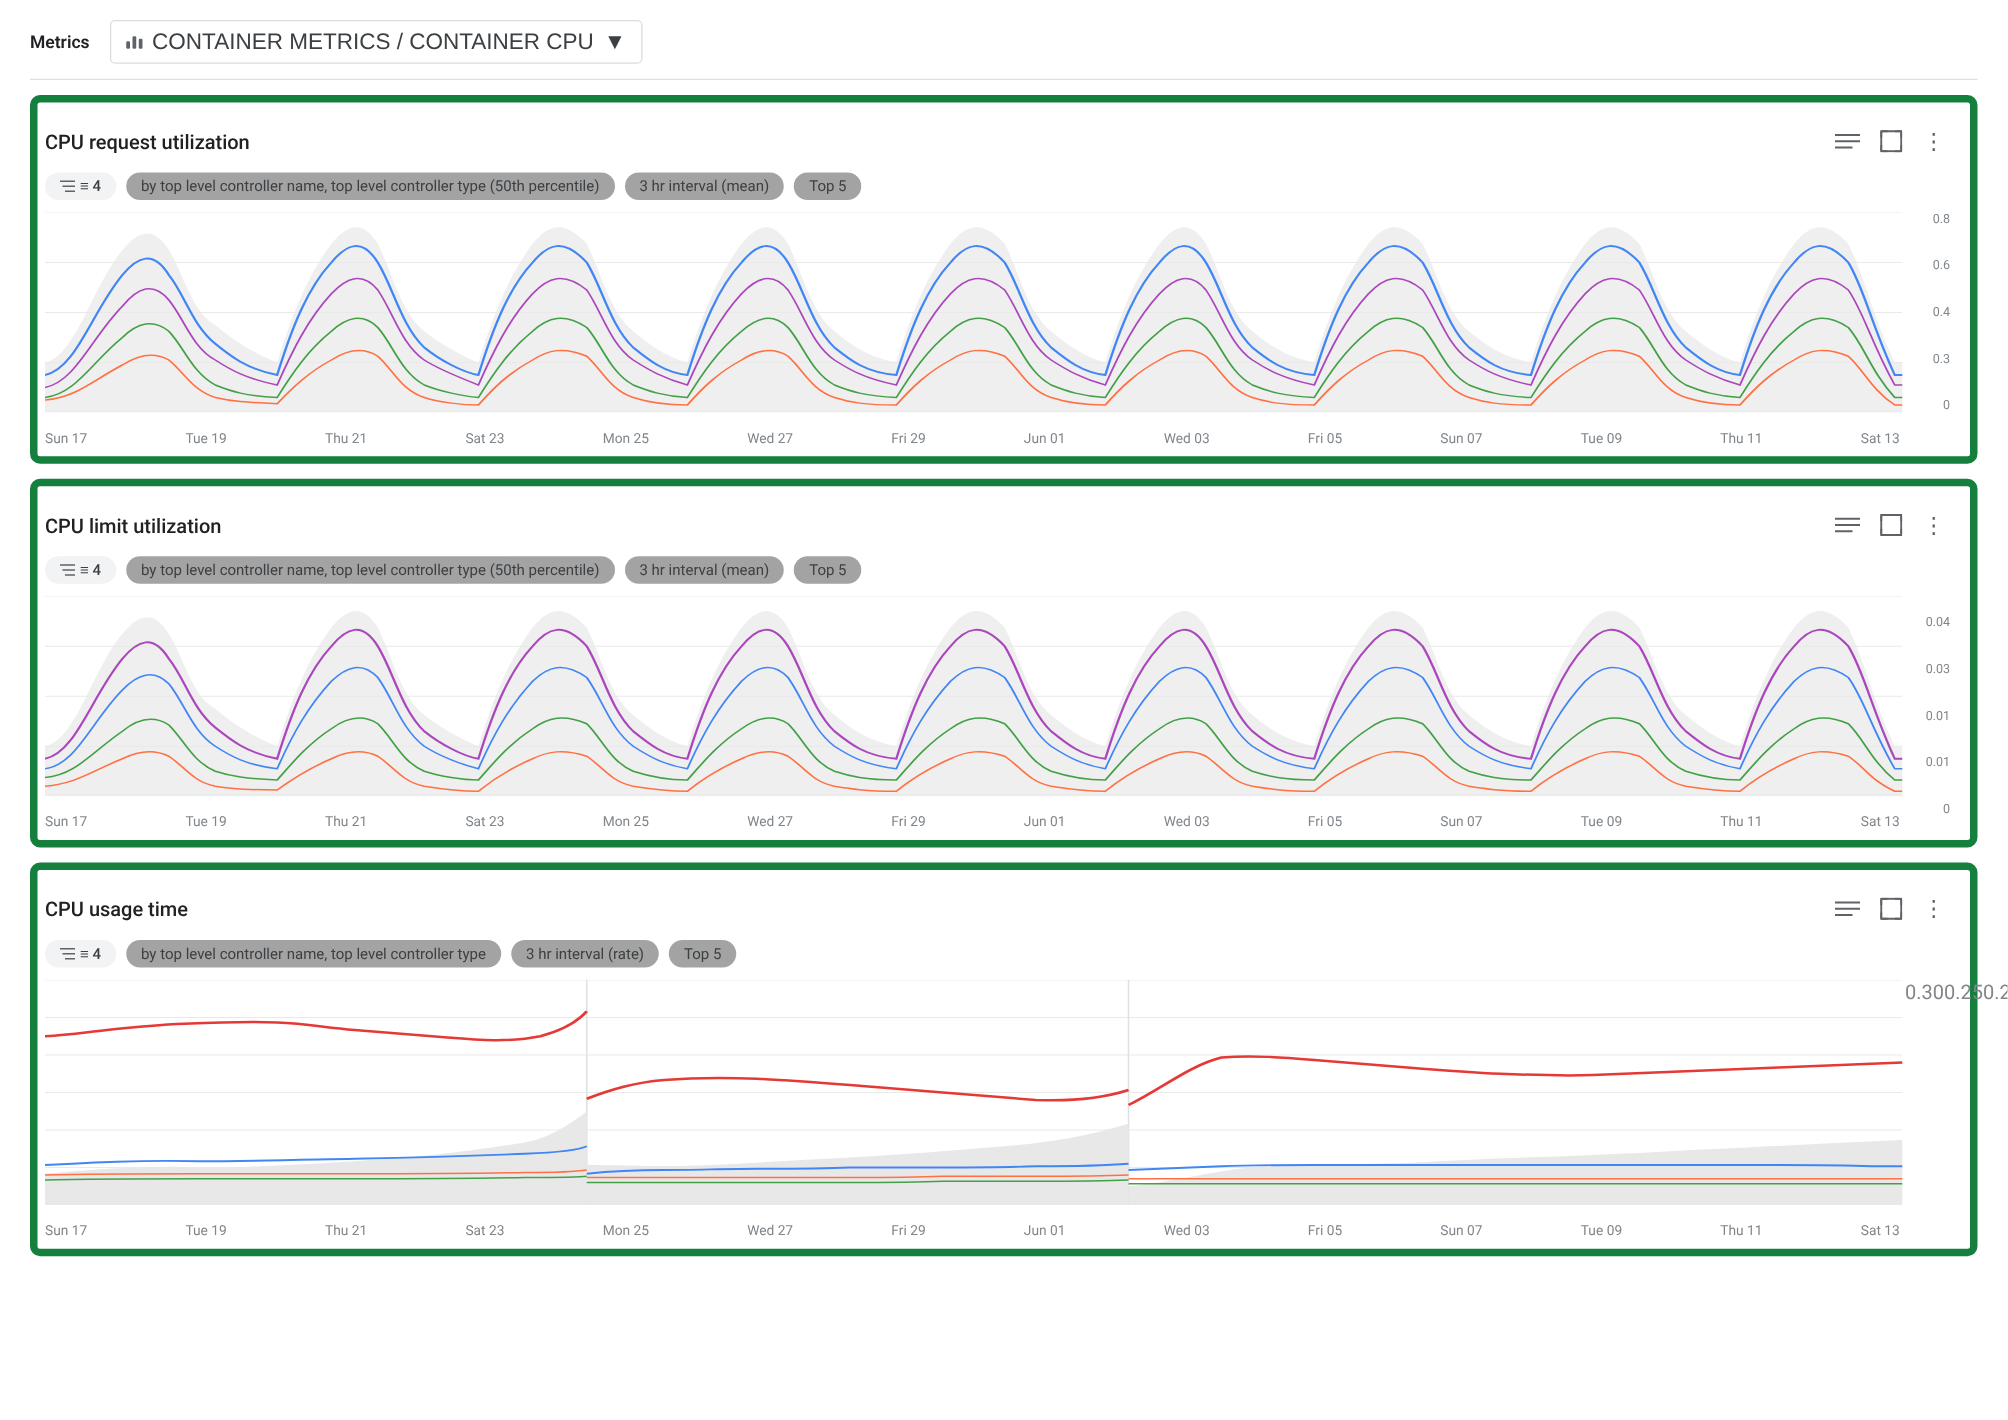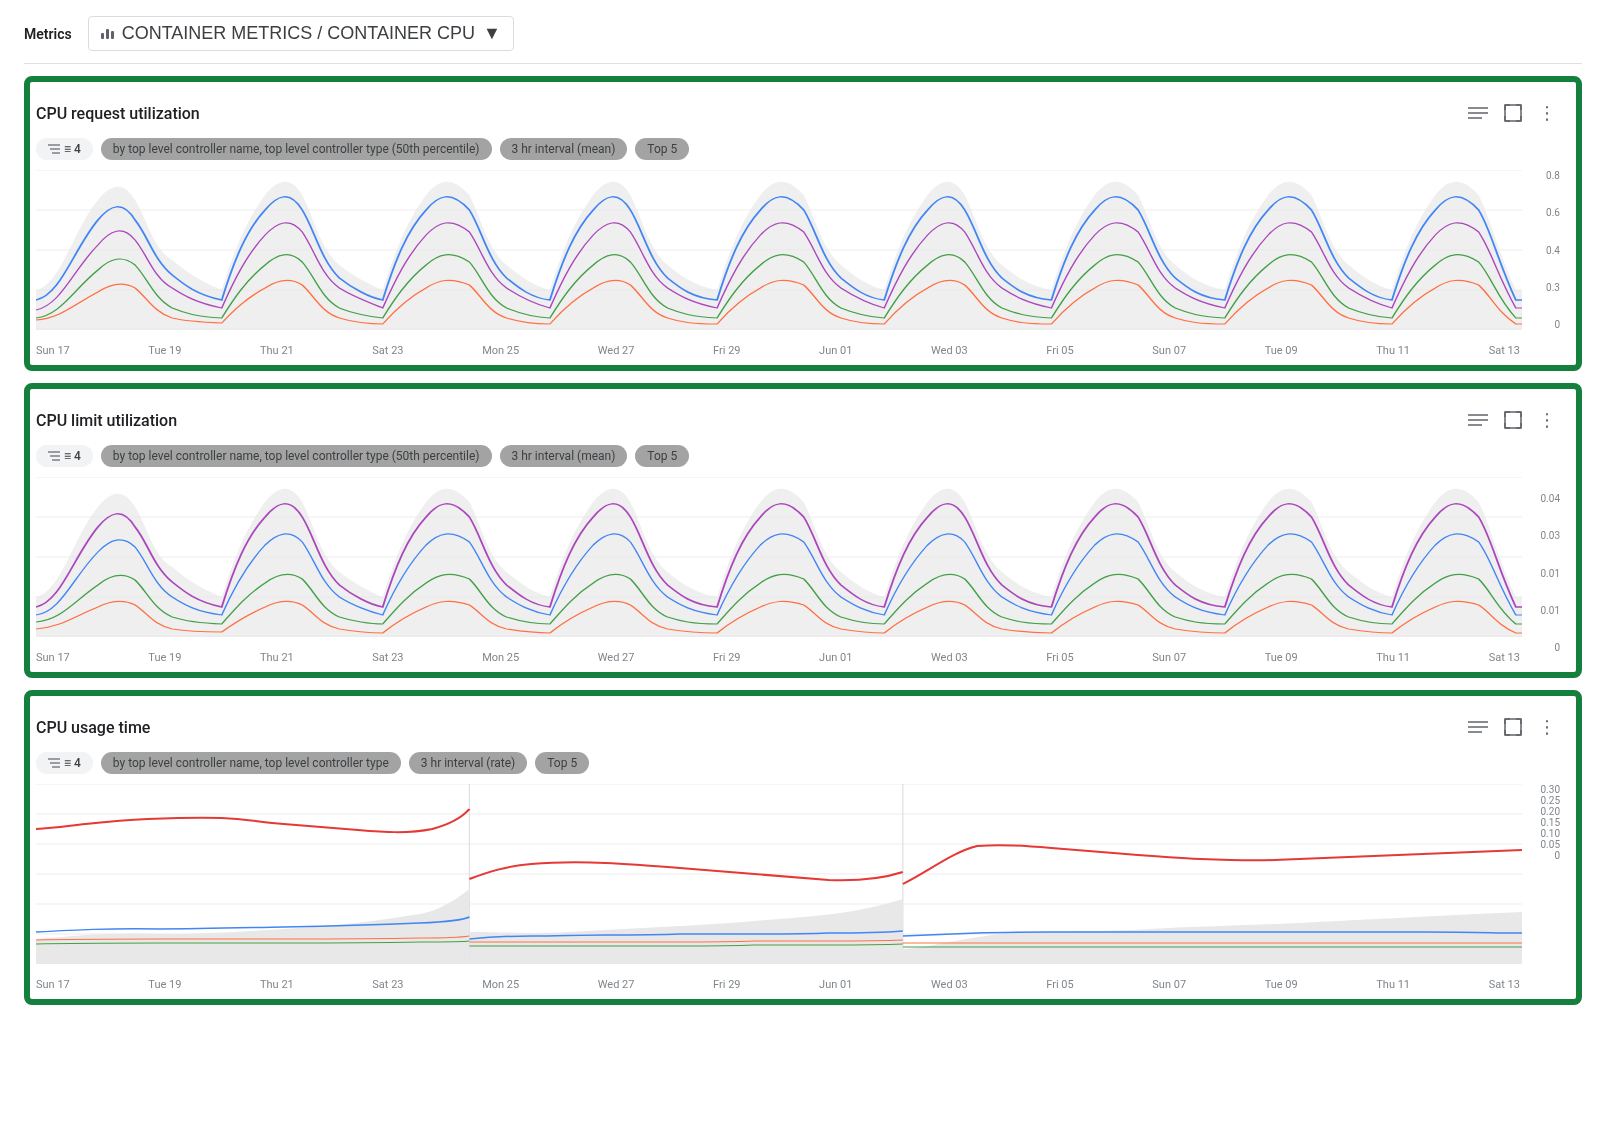--- a/index.html
+++ b/index.html
@@ -389,21 +389,21 @@
           <path d="M0,160 C30,159 60,159 100,159 C130,159 160,159 200,159 C240,159 270,159 310,158 C330,158 345,158 350,157 
           M350,162 C365,162 380,162 400,162 C420,162 440,162 460,162 C480,162 500,162 520,162 C540,162 560,162 580,161 C600,161 620,161 640,161 C660,161 680,161 700,160 
           M700,163 C720,163 760,163 800,163 C840,163 880,163 920,163 C960,163 1000,163 1040,163 C1080,163 1120,163 1160,163 L1200,163" fill="none" stroke="#43a047" stroke-width="1.2"></path>
 
           <path d="M0,156 C30,155 60,155 100,155 C130,155 160,155 200,155 C240,155 270,155 310,154 C330,154 345,153 350,152 
           M350,158 C365,158 380,158 400,158 C420,158 440,158 460,158 C480,158 500,158 520,158 C540,158 560,158 580,157 C600,157 620,157 640,157 C660,157 680,157 700,156 
           M700,159 C720,159 760,159 800,159 C840,159 880,159 920,159 C960,159 1000,159 1040,159 C1080,159 1120,159 1160,159 L1200,159" fill="none" stroke="#ff7043" stroke-width="1.2"></path>
         </svg>
       </div>
 
-      <div style="position:absolute;right:-38px;top:0;width:36px;height:100%;display:flex;flex-direction:column;font-size:10px;color:#80868b;text-align:right;">
+      <div style="position:absolute;right:-38px;top:0;width:36px;height:100%;display:flex;font-size:16px;color:#80868b;text-align:right;">
         <span>0.30</span>
         <span>0.25</span>
         <span>0.20</span>
         <span>0.15</span>
         <span>0.10</span>
         <span>0.05</span>
         <span>0</span>
       </div>
     </div>
 

